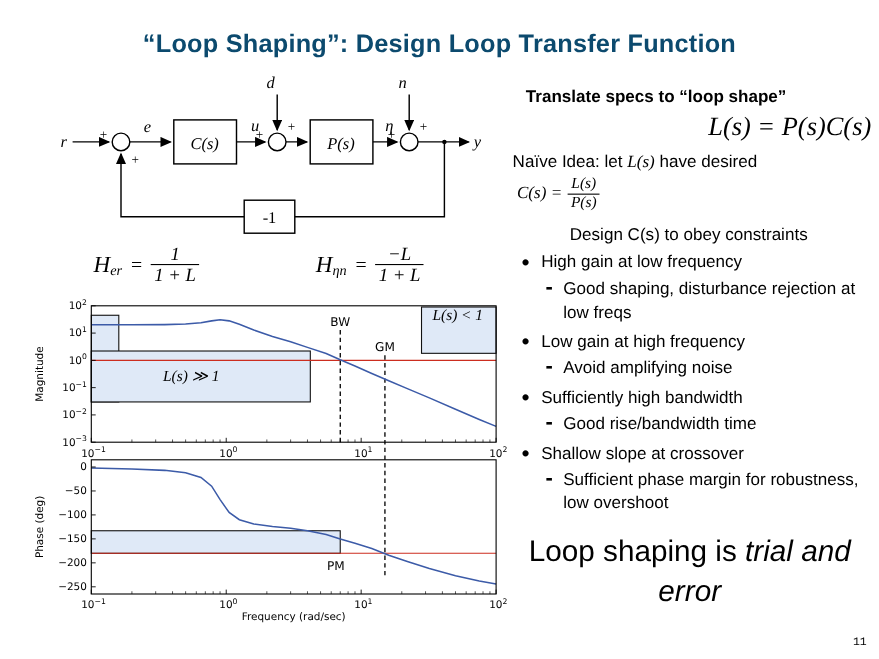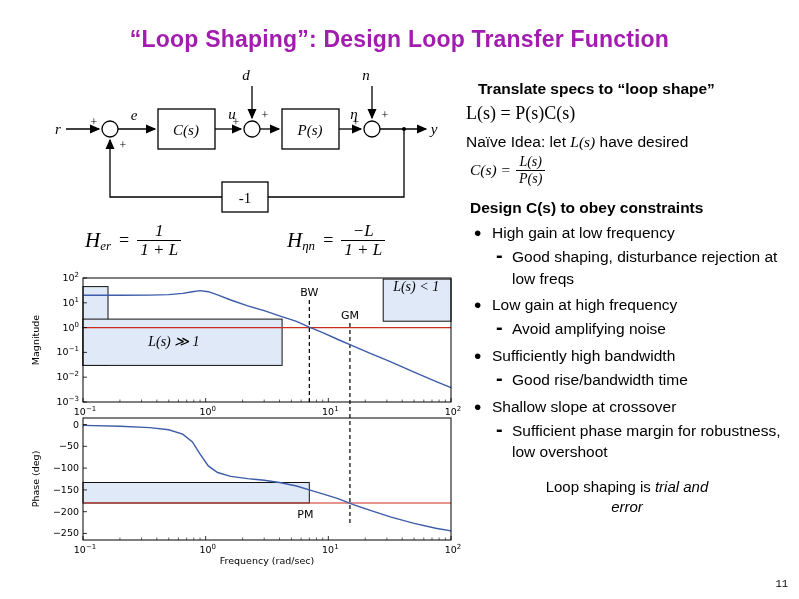--- a/index.html
+++ b/index.html
@@ -14,39 +14,39 @@
   .eq .hb{font-size:21px;}
   .eq .hs{font-size:13px;align-self:flex-end;transform:translateY(-6px);}
   .eq .he{font-size:18px;margin:0 8px;font-family:"Liberation Serif",serif;}
   .eq .frac{font-size:17px;}
   #blockdiag text{font-family:"Liberation Serif",serif;font-style:italic;font-size:15px;}
   #blockdiag text.plain{font-style:normal;}
   #blockdiag text.plus{font-size:12px;}
   #bode-svg text{font-family:"DejaVu Sans",sans-serif;}
   .right-col{position:absolute;left:466px;top:80px;width:326px;}
   .rc-h{font-weight:bold;font-size:15.5px;padding-left:12px;}
-  .loop-eq{font-size:18px;text-align:left;margin-top:5px;font-family:"Liberation Serif",serif;}
+  .loop-eq{font-size:24px;text-align:right;margin-top:5px;font-family:"Liberation Serif",serif;font-style:italic;}
   .naive{font-size:15.5px;margin-top:7px;line-height:1.45;}
   .nline2{display:flex;align-items:center;margin-top:1px;}
   .nline2 .frac{font-size:14px;line-height:1.12;margin-left:5px;}
-  .design-h{font-weight:bold;font-size:15.5px;margin-top:12px;padding-left:4px;}
+  .design-h{font-weight:normal;font-size:15.5px;margin-top:12px;padding-left:4px;margin-left:48px;}
   ul.bullets{list-style:none;margin:4px 0 0 0;padding:0 0 0 6px;font-size:15.5px;}
   li.b{position:relative;padding-left:20px;margin-top:7px;}
   li.b::before{content:"\2022";position:absolute;left:2px;top:-3px;font-size:21px;}
   li.s{position:relative;padding-left:40px;margin-top:4px;line-height:1.4;width:272px;}
   li.s::before{content:"-";position:absolute;left:24px;top:-5px;font-size:20px;font-weight:bold;}
-  .closing{margin-top:14px;font-size:15px;text-align:center;width:322px;line-height:1.35;}
+  .closing{margin-top:14px;font-size:27px;text-align:center;width:322px;line-height:1.35;}
   .pagenum{position:absolute;right:11px;bottom:9px;font-size:10.5px;font-family:Liberation Mono, monospace;}
 </style>
 </head>
 <body>
 
 <div class="slide">
 
-  <div class="title" style="color: #a21caf;">“Loop Shaping”: Design Loop Transfer Function</div>
+  <div class="title" style="color: #0c4a6e;">“Loop Shaping”: Design Loop Transfer Function</div>
 
   <svg id="blockdiag" width="430" height="160" viewBox="0 0 430 160" style="position:absolute;left:30px;top:62px">
     <defs>
       <marker id="arr" markerWidth="9" markerHeight="8" refX="7" refY="3.5" orient="auto">
         <path d="M0,0 L8,3.5 L0,7 Z" fill="#000"></path>
       </marker>
     </defs>
     <g stroke="#000" stroke-width="1.3" fill="none">
       <line x1="36" y1="67" x2="69" y2="67" marker-end="url(#arr)"></line>
       <line x1="88" y1="67" x2="125" y2="67" marker-end="url(#arr)"></line>

